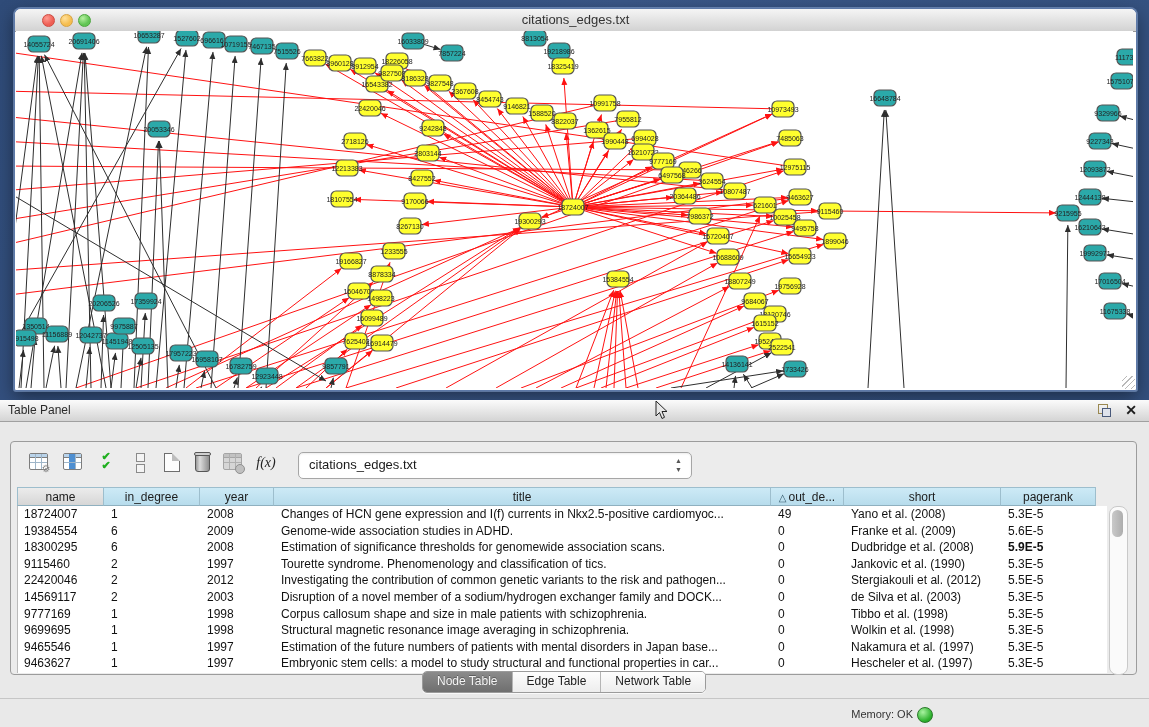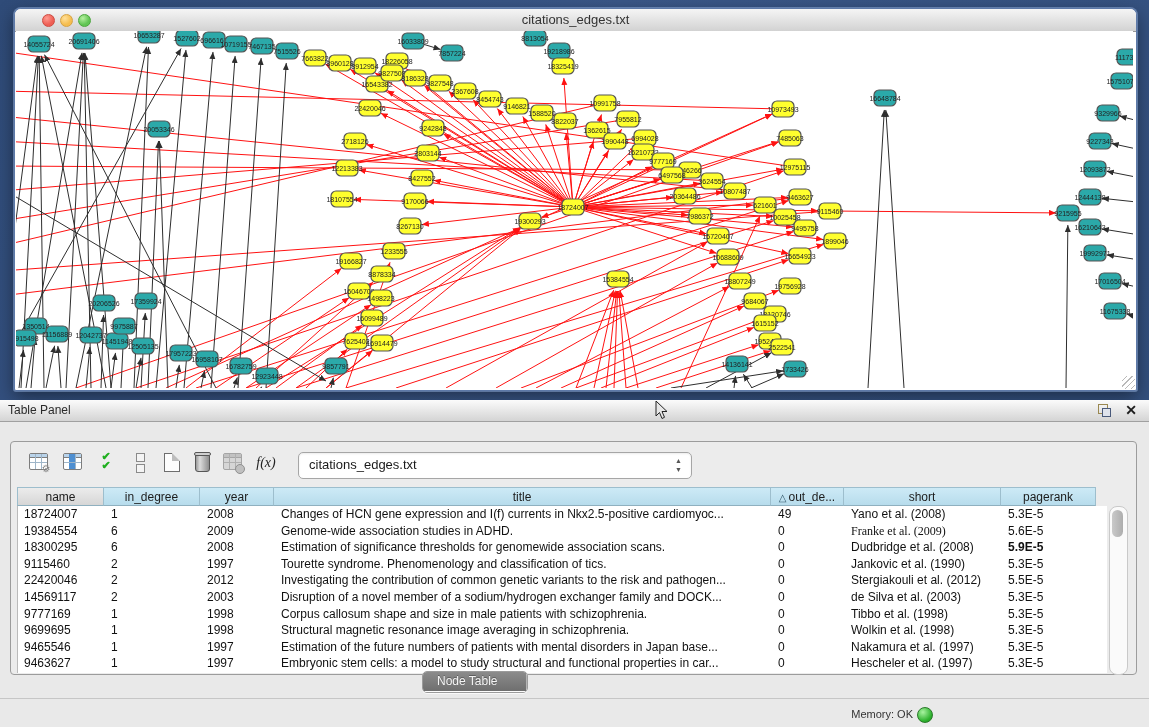--- a/index.html
+++ b/index.html
@@ -73,21 +73,21 @@
   .grid-body{position:absolute;left:6px;top:64px;width:1089px;height:167px;background:#fff;
        border-left:1px solid #bbb;overflow:hidden;}
   .trow{display:flex;height:16.6px;line-height:16.5px;font-size:12px;color:#111;white-space:nowrap;}
   .tcell{box-sizing:border-box;padding-left:6px;overflow:hidden;white-space:nowrap;}
   .vscroll{position:absolute;right:8px;top:64px;width:17px;height:167px;background:#fafafa;
        border:1px solid #c9c9c9;border-radius:8px;}
   .vthumb{position:absolute;left:2px;top:3px;width:11px;height:27px;background:linear-gradient(90deg,#c9c9c9,#adadad);border-radius:6px;}
   .bottom-line{position:absolute;left:0;top:298px;width:1149px;height:1px;background:#c6c6c6;}
   .tabs{position:absolute;left:422px;top:271px;height:20px;display:flex;
        border:1px solid #9b9b9b;border-radius:5px;overflow:hidden;background:#fbfbfb;
-       box-shadow:0 1px 0 rgba(255,255,255,.7);flex-direction:column;}
+       box-shadow:0 1px 0 rgba(255,255,255,.7);}
   .tab{padding:0 14px;font-size:12px;line-height:19px;color:#222;border-right:1px solid #b5b5b5;background:linear-gradient(#fdfdfd,#ededed);}
   .tab:last-child{border-right:none;}
   .tab.sel{background:linear-gradient(#8b8b8b,#6f6f6f);color:#f4f4f4;text-shadow:0 -1px 0 rgba(0,0,0,.3);}
   .statusbar{position:absolute;right:0;bottom:0;height:26px;}
   .mem-label{position:absolute;right:30px;bottom:7px;font-size:11px;color:#333;white-space:nowrap;}
   .mem-dot{position:absolute;right:10px;bottom:4px;width:14px;height:14px;border-radius:50%;
        background:radial-gradient(circle at 35% 30%,#a8f3a0,#2fb32f 65%,#188a18);border:1px solid #2a7a2a;}
   .splitter{position:absolute;left:568px;top:-5px;width:12px;height:9px;opacity:.8;}
   .cursor{position:absolute;left:655px;top:401px;z-index:50;}
 </style>
@@ -777,21 +777,21 @@
           <div class="tcell" style="width: 73px;">49</div>
           <div class="tcell" style="width: 157px;">Yano et al. (2008)</div>
           <div class="tcell" style="width: 95px;">5.3E-5</div>
         </div>
         <div class="trow">
           <div class="tcell" style="width: 87px;">19384554</div>
           <div class="tcell" style="width: 96px;">6</div>
           <div class="tcell" style="width: 74px;">2009</div>
           <div class="tcell" style="width: 497px;">Genome-wide association studies in ADHD.</div>
           <div class="tcell" style="width: 73px;">0</div>
-          <div class="tcell" style="width: 157px; font-family: Liberation Serif, serif;">Franke et al. (2009)</div>
+          <div class="tcell" style="width: 157px;">Franke et al. (2009)</div>
           <div class="tcell" style="width: 95px;">5.6E-5</div>
         </div>
         <div class="trow">
           <div class="tcell" style="width: 87px;">18300295</div>
           <div class="tcell" style="width: 96px;">6</div>
           <div class="tcell" style="width: 74px;">2008</div>
           <div class="tcell" style="width: 497px;">Estimation of significance thresholds for genomewide association scans.</div>
           <div class="tcell" style="width: 73px;">0</div>
           <div class="tcell" style="width: 157px;">Dudbridge et al. (2008)</div>
           <div class="tcell" style="width: 95px; font-weight: bold;">5.9E-5</div>

